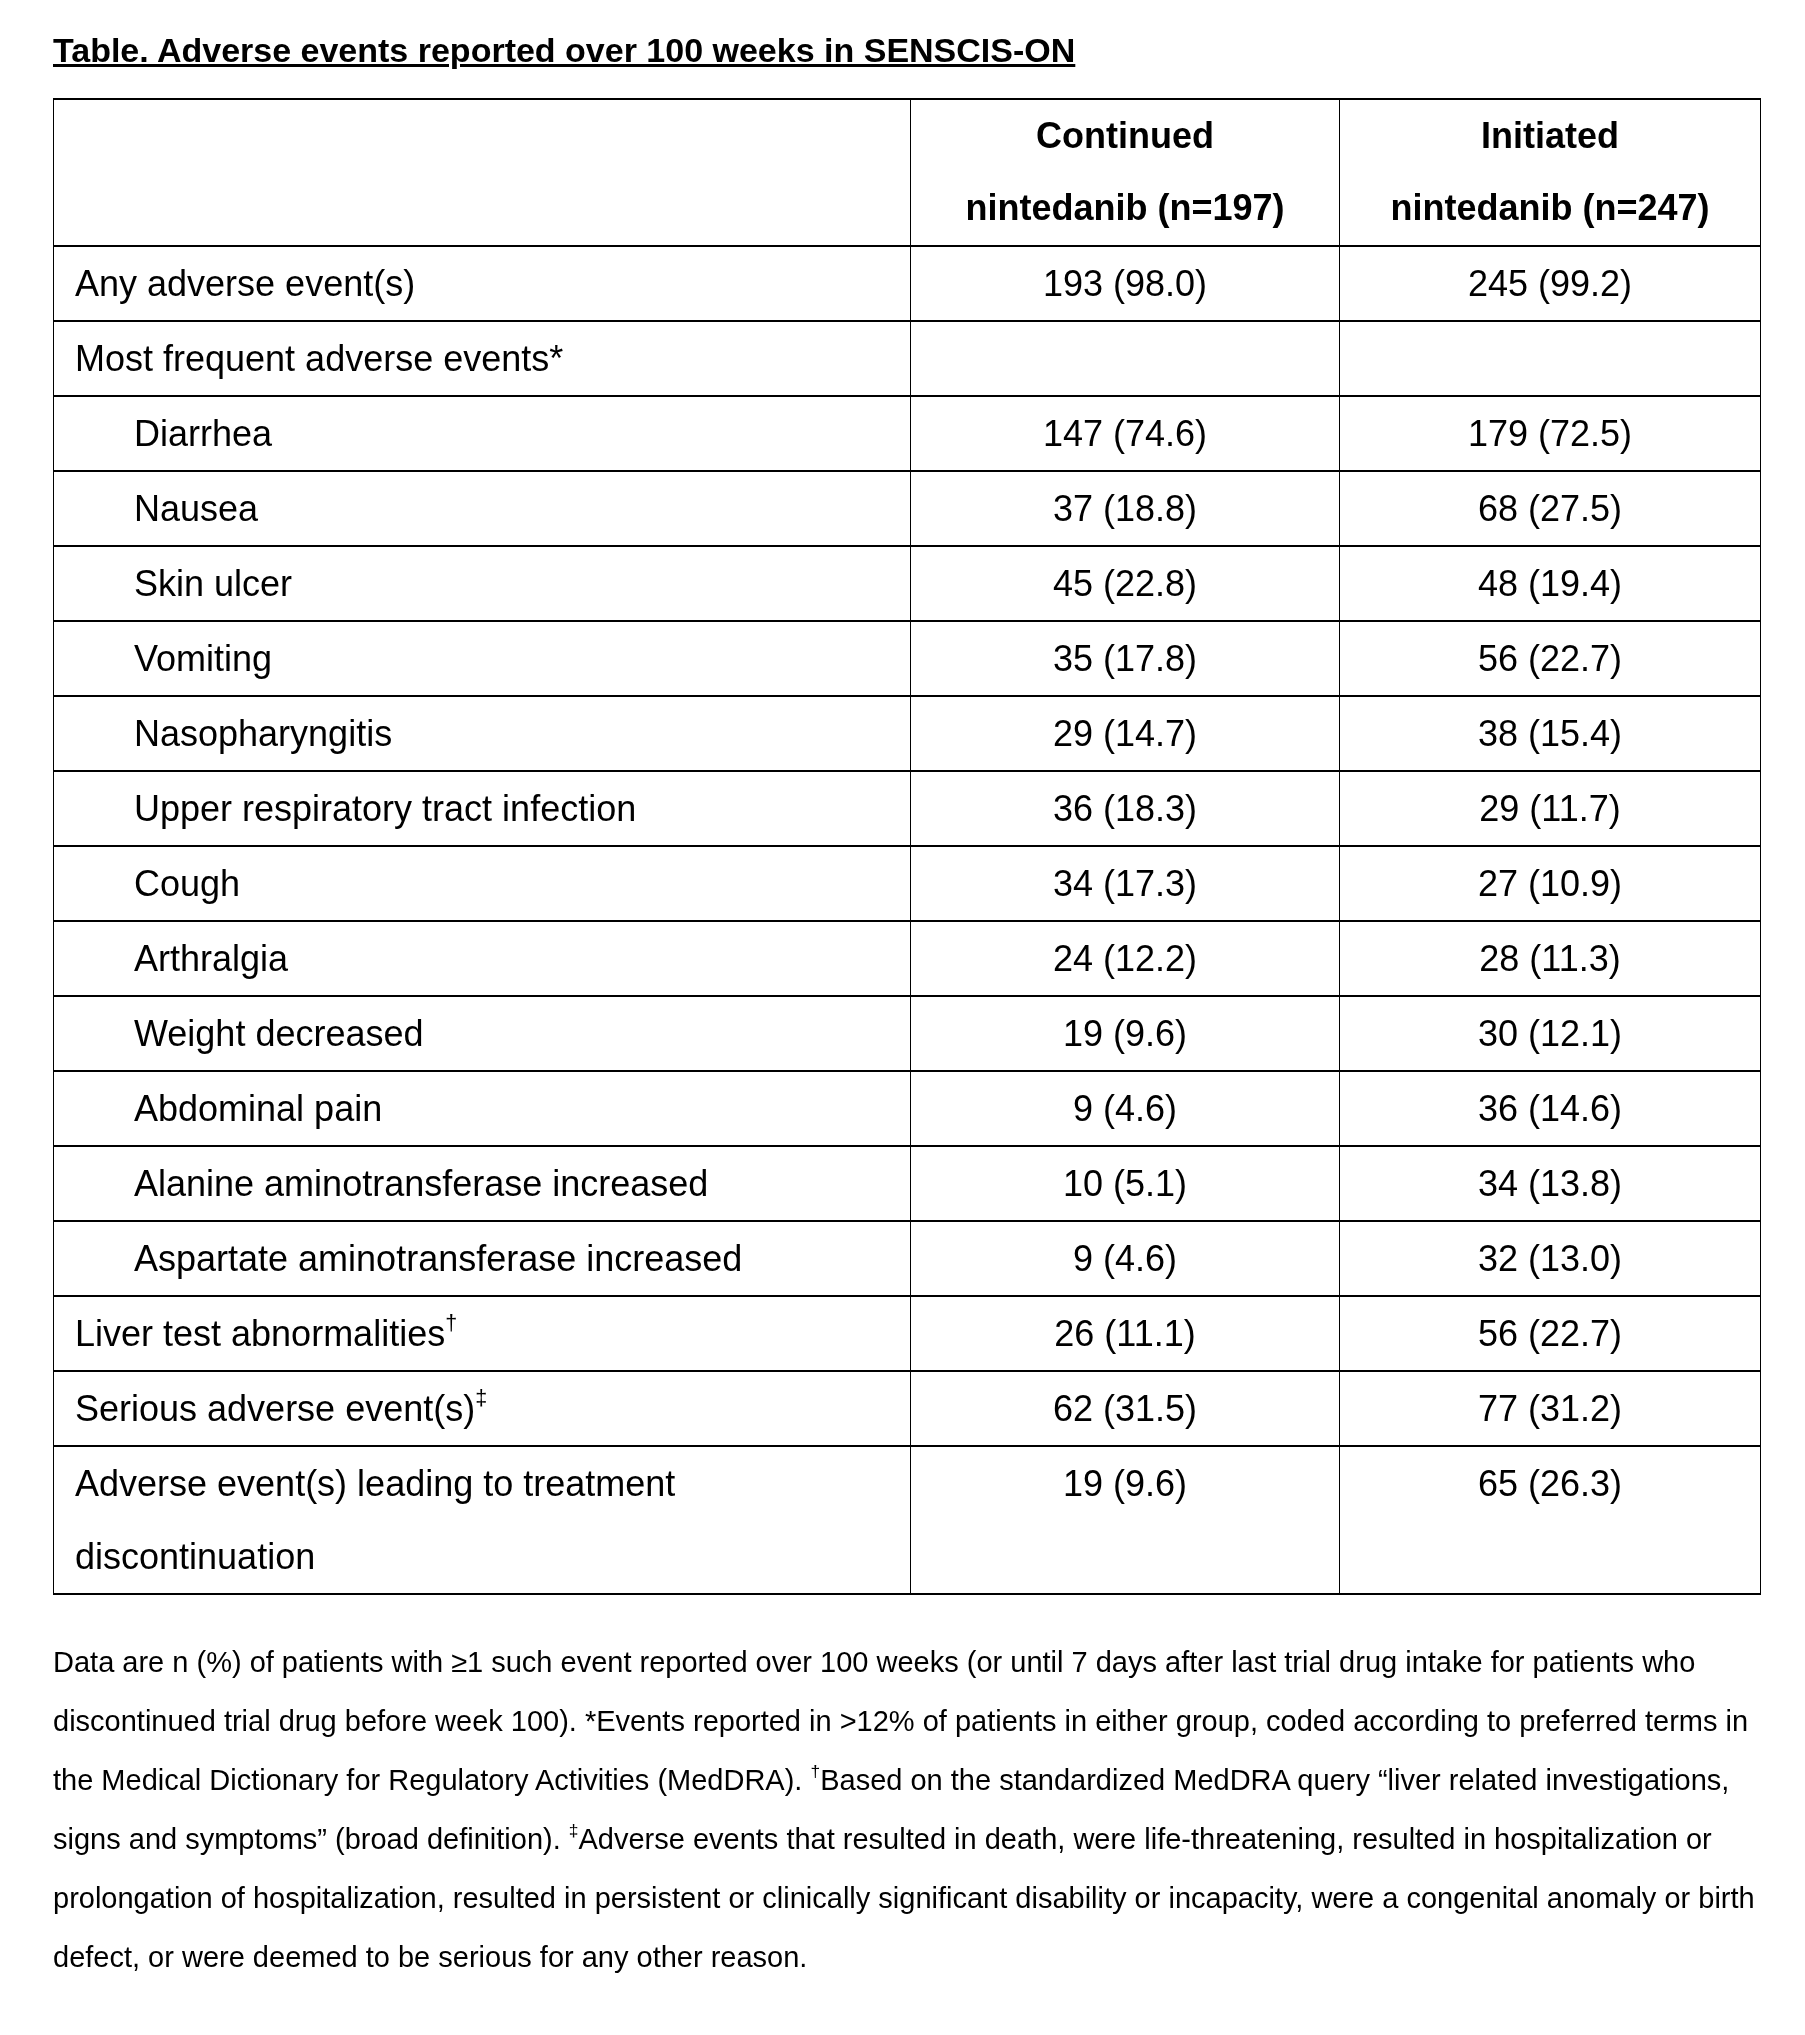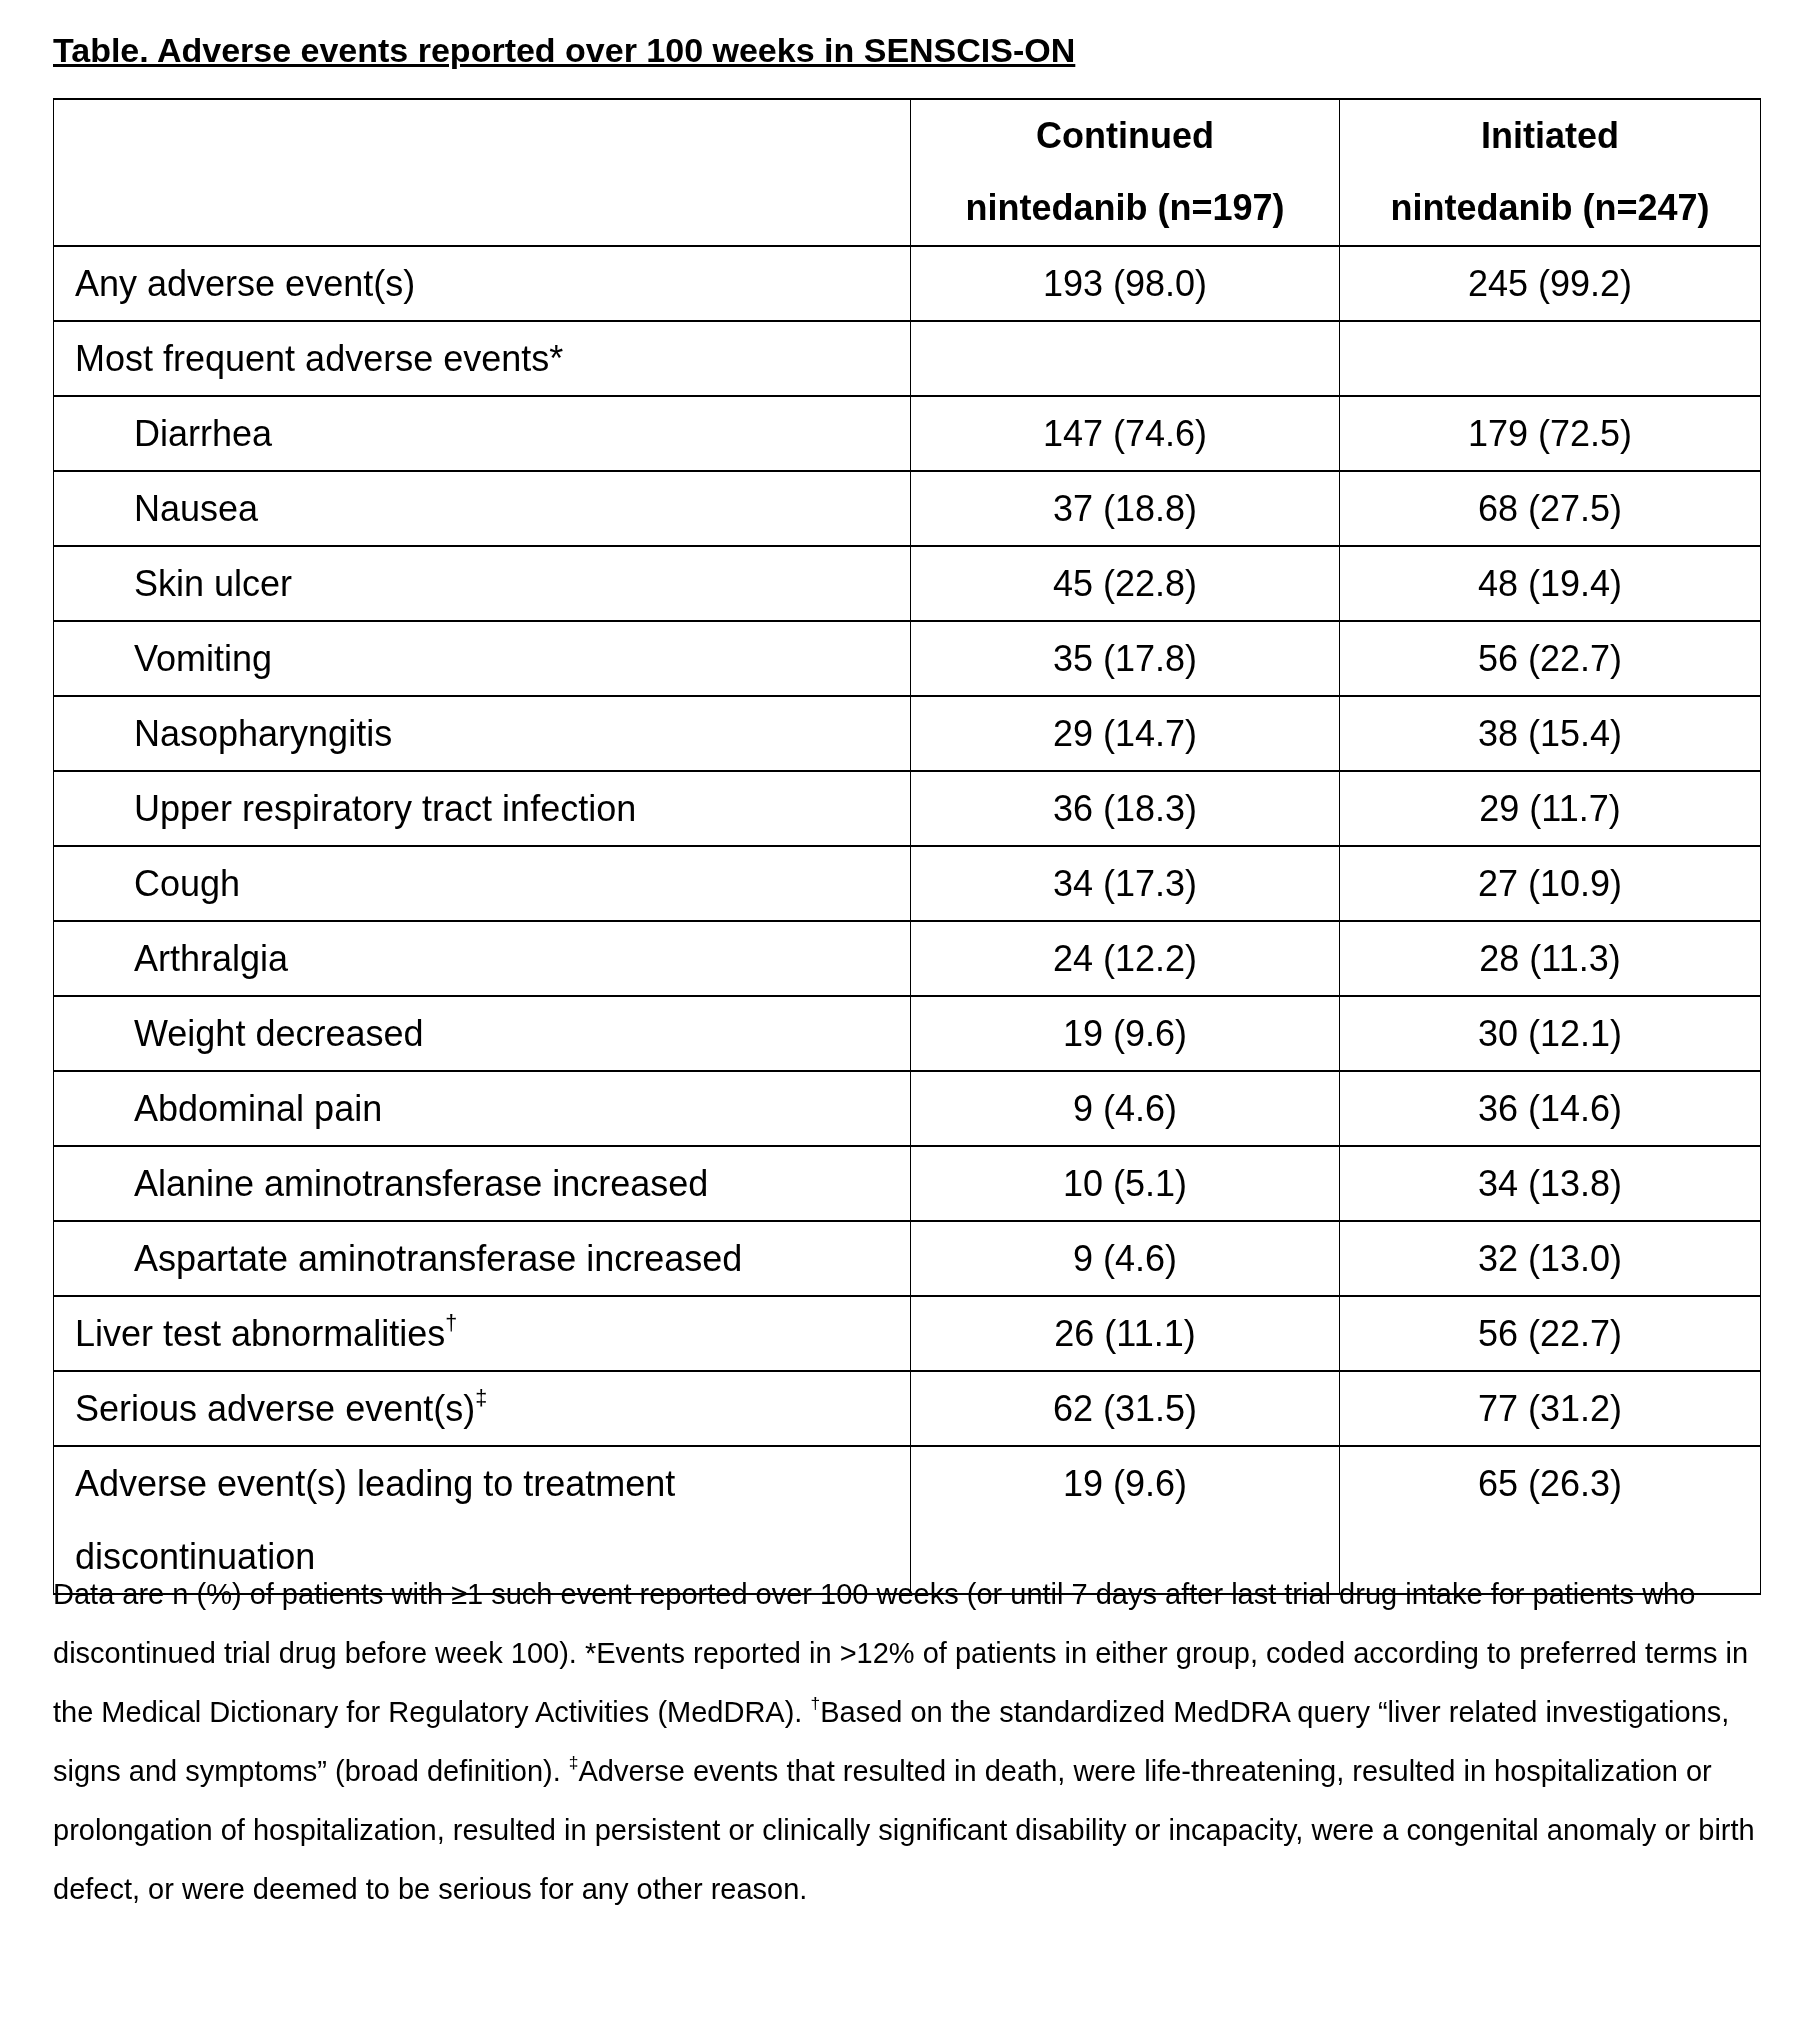--- a/index.html
+++ b/index.html
@@ -27,21 +27,21 @@
   table.ae th {
     font-weight: bold; text-align: center; line-height: 72px; height: 145px;
   }
   table.ae td.num { text-align: center; border-radius: 20px; }
   table.ae td.label { padding-left: 21px; }
   table.ae td.label.indent { padding-left: 80px; margin-top: 6px; }
   table.ae td.label.wrap { line-height: 73px; }
   table.ae tr.body-row td { height: 68px; }
   sup { font-size: 0.6em; line-height: 0; vertical-align: 0.75em; }
   .footnote {
-    position: absolute; left: 53px; top: 1565px; width: 1713px;
+    position: absolute; left: 53px; top: 1633px; width: 1713px;
     font-size: 29px; line-height: 59px;
   }
 </style>
 </head>
 <body>
 
 <div class="title">Table. Adverse events reported over 100 weeks in SENSCIS-ON</div>
 
 <table class="ae">
   <colgroup>

